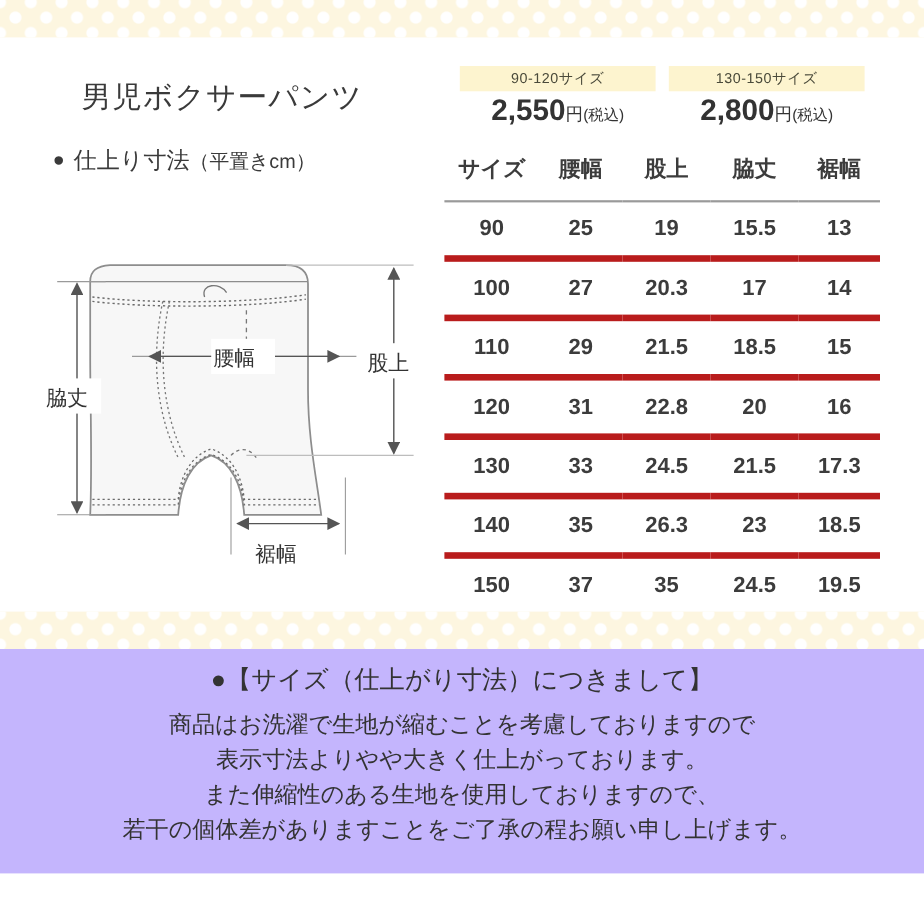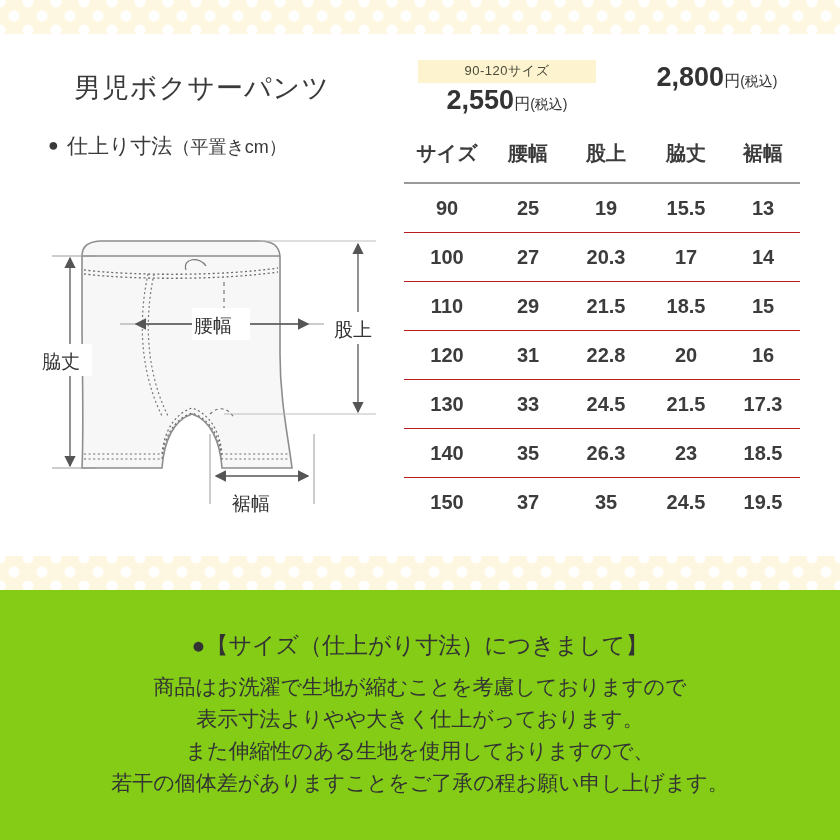--- a/index.html
+++ b/index.html
@@ -68,21 +68,21 @@
   .subtitle .small {
     font-size: 18px;
   }
 
   
   .price-row {
     position: absolute;
     left: 418px;
     top: 26px;
     display: flex;
-    gap: 32px;
+    gap: 12px;
   }
   .price-badge {
     width: 178px;
     text-align: center;
   }
   .price-badge .cap {
     background: #fdf4cf;
     font-size: 13px;
     padding: 2px 0 3px;
     color: #4a4a3a;
@@ -128,21 +128,21 @@
   }
   table.size-table thead th {
     font-size: 20px;
     height: 46px;
     padding-bottom: 6px;
   }
   table.size-table thead tr {
     border-bottom: 2px solid #9a9a9a;
   }
   table.size-table tbody tr {
-    border-bottom: 1px solid #b91c1c;
+    border-bottom: 6px solid #b91c1c;
   }
   table.size-table tbody tr:last-child {
     border-bottom: none;
   }
   table.size-table col.c0 { width: 86px; }
   table.size-table col.c1 { width: 76px; }
   table.size-table col.c2 { width: 80px; }
   table.size-table col.c3 { width: 80px; }
   table.size-table col.c4 { width: 74px; }
 
@@ -155,23 +155,23 @@
     height: 350px;
   }
   .diagram svg { display: block; }
 
   
   .note-area {
     position: absolute;
     top: 590px;
     left: 0;
     width: 840px;
-    height: 250px;
-    background: #84cc16;
-    padding-top: 40px;
+    height: 204px;
+    background: #c4b5fd;
+    padding-top: 12px;
     box-sizing: border-box;
     text-align: center;
   }
   .note-head {
     font-size: 23px;
     color: #333;
     margin-bottom: 10px;
   }
   .note-line {
     font-size: 21px;
@@ -195,20 +195,21 @@
     </div>
 
     <div class="price-row">
       <div class="price-badge">
         <div class="cap">90-120サイズ</div>
         <div class="amt">
           <span class="big">2,550</span><span class="yen">円</span><span class="tax">(税込)</span>
         </div>
       </div>
       <div class="price-badge">
+        <div class="cap">130-150サイズ</div>
         <div class="amt">
           <span class="big">2,800</span><span class="yen">円</span><span class="tax">(税込)</span>
         </div>
       </div>
     </div>
 
     <div class="table-wrap">
       <table class="size-table">
         <colgroup>
           <col class="c0">

